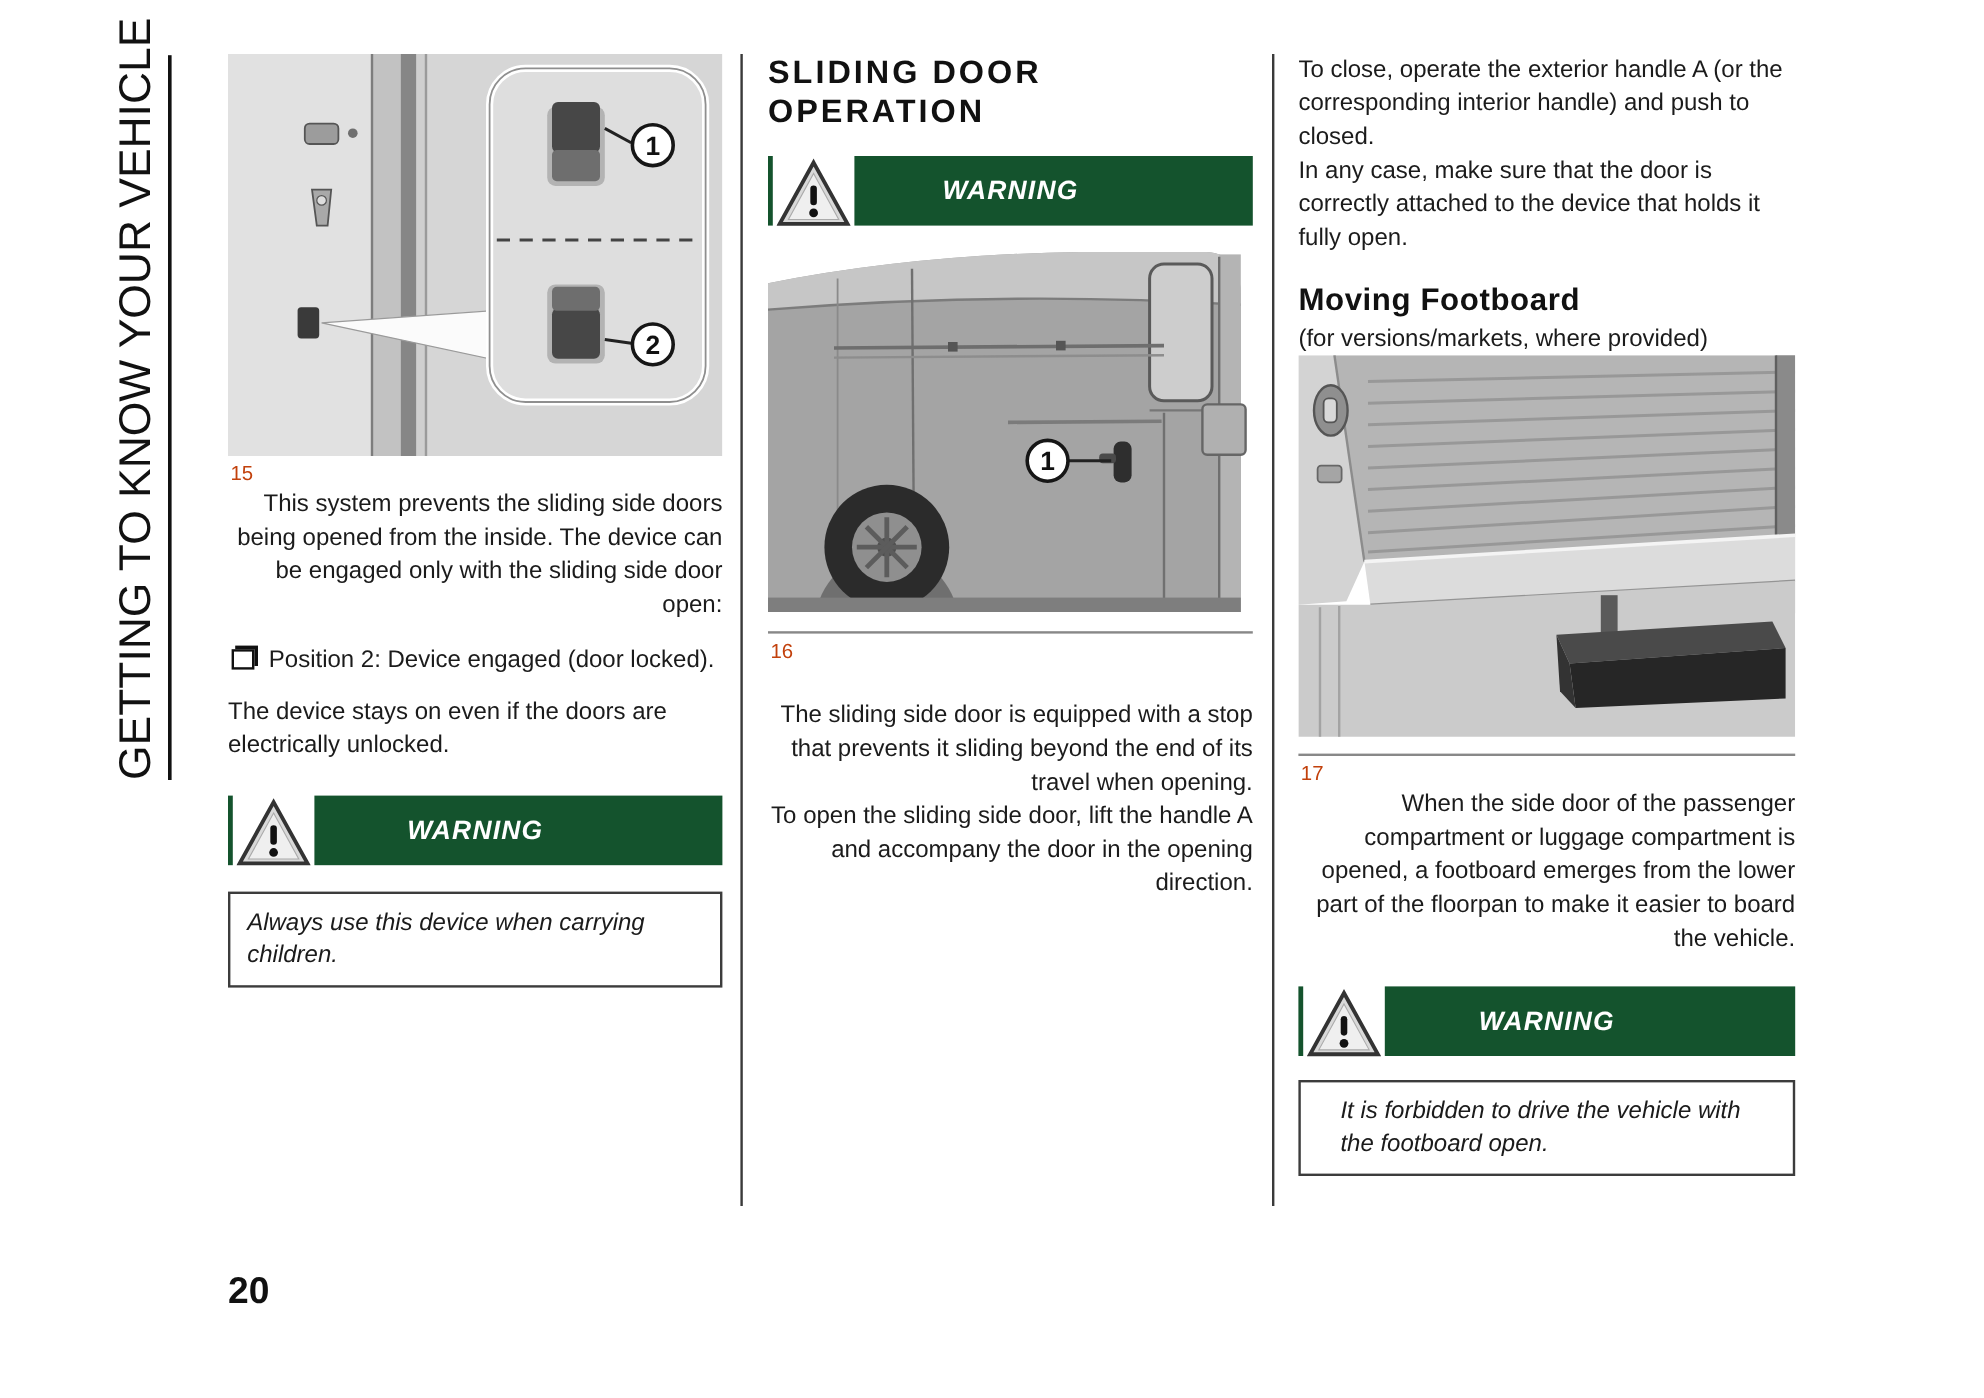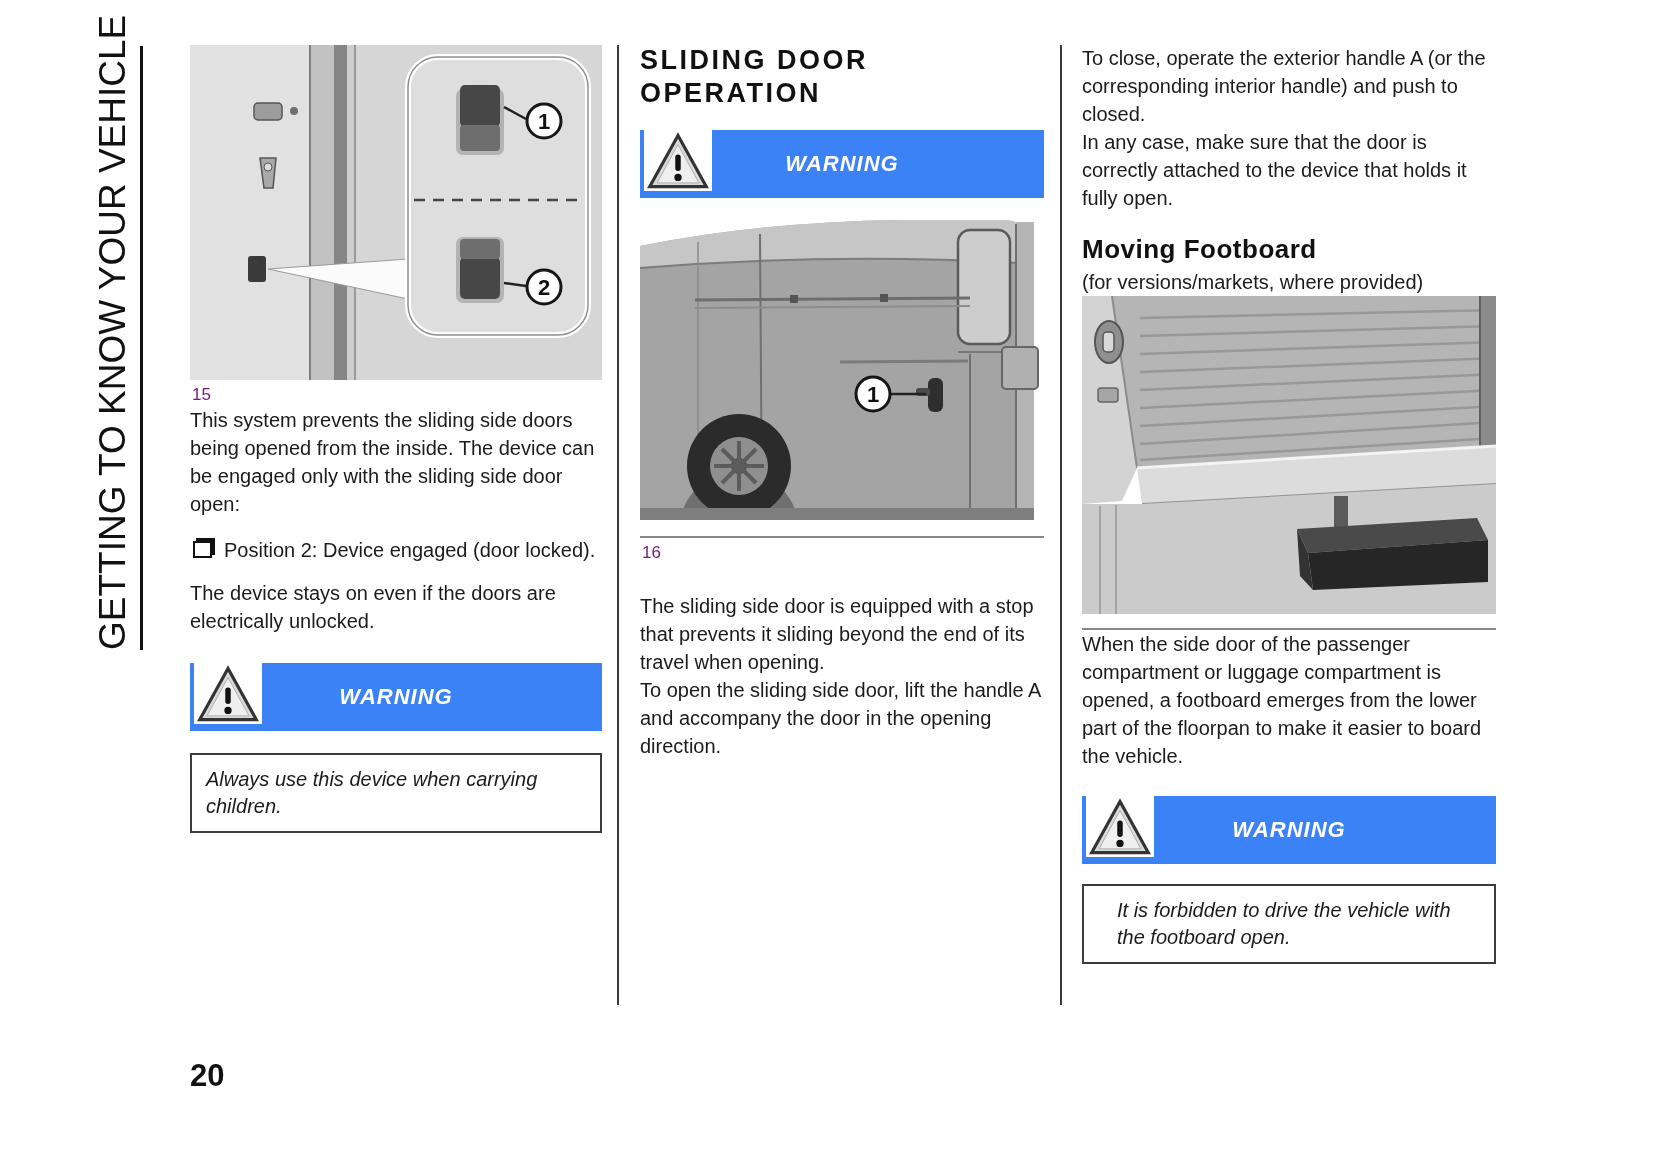--- a/index.html
+++ b/index.html
@@ -34,25 +34,25 @@
   }
   h3.sub {
     font-size:26px; line-height:30px; font-weight:bold; letter-spacing:0.5px;
     margin:22px 0 4px 0; color:#111;
   }
   .provision { margin:0 0 14px 0; }
 
   figure { margin:0; }
   figure svg { display:block; }
   .figrule { border-top:2px solid #888; height:0; margin-top:2px; }
-  .figcap { font-size:17px; line-height:22px; color:#701a75; margin:4px 0 0 2px; }
+  .figcap { font-size:17px; line-height:22px; color:#c2410c; margin:4px 0 0 2px; }
 
   
   .warnbar {
-    position:relative; height:68px; background:#3b82f6;
+    position:relative; height:58px; background:#14532d;
     display:flex; align-items:center; justify-content:center;
   }
   .warnbar .wtext {
     color:#fff; font-weight:bold; font-style:italic; font-size:22px; letter-spacing:1px;
   }
   .warnicon {
     position:absolute; left:4px; top:-5px; width:68px; height:66px;
     background:#fff; display:flex; align-items:flex-end; justify-content:center;
   }
   .warnicon svg { width:62px; height:60px; }
@@ -74,21 +74,21 @@
     box-shadow:3px -3px 0 0 #111;
     margin-left:3px;
   }
   .bullet .btext { flex:1; }
 
   .pagenum {
     position:absolute; left:190px; top:1058px;
     font-size:31px; font-weight:bold; color:#111;
   }
 
-  .mt28 { margin-top:28px; }
+  .mt28 { margin-top:28px;text-align:right; }
 </style>
 </head>
 <body>
 
 <div class="page">
 
   <div class="chapter">GETTING TO KNOW YOUR VEHICLE</div>
 
   <div class="divider d1"></div>
   <div class="divider d2"></div>
@@ -288,20 +288,21 @@
         <line x1="18" y1="210" x2="18" y2="318" stroke="#a3a3a3" stroke-width="2"></line>
         <line x1="34" y1="209" x2="34" y2="318" stroke="#a3a3a3" stroke-width="2"></line>
 
         <rect x="252" y="200" width="14" height="38" fill="#5a5a5a"></rect>
 
         <polygon points="215,233 395,222 406,244 226,257" fill="#4a4a4a"></polygon>
         <polygon points="226,257 406,244 406,286 231,294" fill="#262626"></polygon>
         <polygon points="215,233 226,257 231,294 218,280" fill="#333333"></polygon>
       </svg>
       <div class="figrule"></div>
+      <figcaption class="figcap">17</figcaption>
     </figure>
 
     <p class="mt28">When the side door of the passenger compartment or luggage compartment is opened, a footboard emerges from the lower part of the floorpan to make it easier to board the vehicle.</p>
 
     <div class="warnbar" style="margin-top:26px;">
       <span class="warnicon">
         <svg viewBox="0 0 68 62">
           <polygon points="34,3 65,59 3,59" fill="#d9d9d9" stroke="#333" stroke-width="3.5"></polygon>
           <polygon points="34,13 57,55 11,55" fill="#efefef" stroke="#aaaaaa" stroke-width="1"></polygon>
           <rect x="31" y="24" width="6" height="18" rx="3" fill="#111"></rect>

